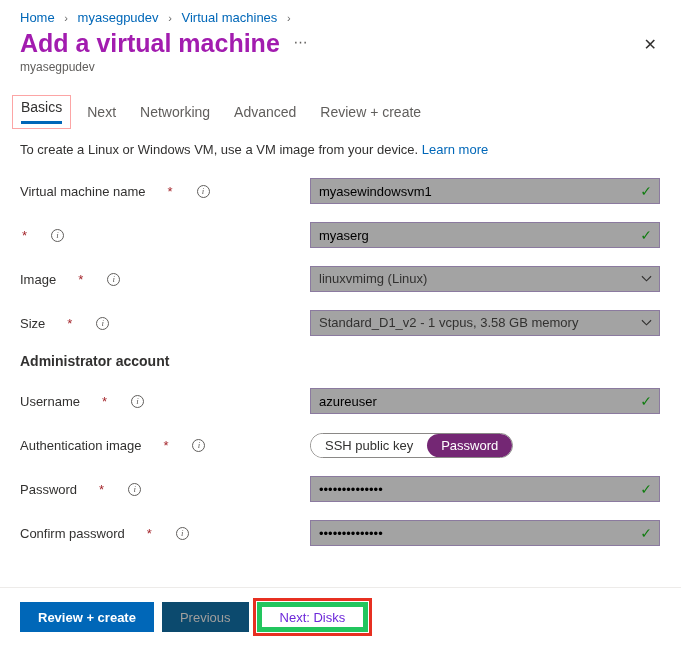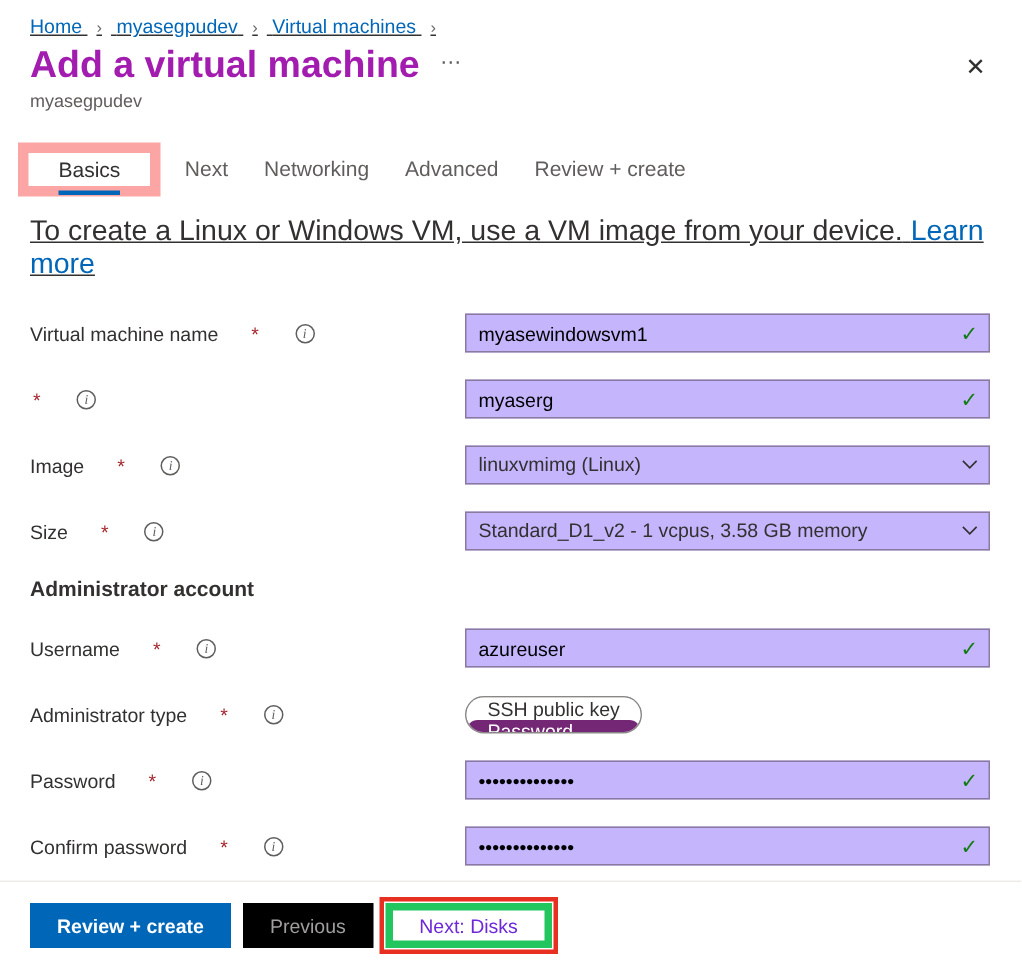--- a/index.html
+++ b/index.html
@@ -1,57 +1,57 @@
 <!DOCTYPE html>
 <html><head>
   <meta charset="utf-8">
   <style>
     * { box-sizing: border-box; margin: 0; padding: 0; font-family: "Segoe UI", Arial, sans-serif; }
     body { width: 681px; height: 646px; background: #fff; color: #323130; font-size: 13px; position: relative; }
     
-    .breadcrumb { padding: 10px 20px 0; font-size: 13px; text-decoration: underline; }
+    .breadcrumb { padding: 10px 20px 0; font-size: 13px; }
     .breadcrumb a { color: #0067b8; text-decoration: none; cursor: pointer; }
     .breadcrumb .chev { color: #666; margin: 0 6px; font-size: 11px; }
     
     .header { padding: 4px 20px 0; position: relative; }
     .title { font-size: 25px; font-weight: 600; color: #a21caf; display: inline-block; }
     .ellipsis { margin-left: 10px; color: #605e5c; font-size: 14px; vertical-align: super; }
     .subtitle { color: #605e5c; font-size: 12px; margin-top: 2px; }
     .close-btn { position: absolute; right: 24px; top: 10px; font-size: 16px; color: #323130; cursor: pointer; }
     
     .tabs { display: flex; gap: 24px; padding: 0 20px; margin-top: 24px; border-bottom: none; }
     .tab { padding: 6px 0; color: #605e5c; cursor: pointer; font-size: 14px; }
     .tab.active { color: #323130; border-bottom: 3px solid #0067b8; font-weight: 400; }
-    .red-box-tab { border: 7px solid #fca5a5; padding: 3px 20px; margin: -3px -8px; }
+    .red-box-tab { border: 1px solid #fca5a5; padding: 3px 8px; margin: -3px -8px; }
     
-    .desc { padding: 16px 20px 20px; color: #323130; font-size: 19px; text-decoration: underline; }
+    .desc { padding: 16px 20px 20px; color: #323130; font-size: 13px; }
     .desc a { color: #0067b8; text-decoration: none; cursor: pointer; }
     
     .form { padding: 0 20px; }
     .row { display: flex; align-items: center; margin-bottom: 16px; min-height: 28px; }
     .label { width: 290px; font-size: 13px; color: #323130; display: flex; align-items: center; gap: 20px; }
     .req { color: #a4262c; margin-left: 2px; }
     .info-icon { display: inline-flex; width: 13px; height: 13px; border: 1px solid #605e5c; border-radius: 50%; align-items: center; justify-content: center; font-size: 9px; color: #605e5c; margin-left: 4px; font-style: italic; font-family: Georgia, serif; }
     
     .field { flex: 1; position: relative; max-width: 350px; }
-    .input { width: 100%; height: 26px; border: 1px solid #8b7a9f; padding: 0 28px 0 8px; font-size: 13px; outline: none; background: #c4b5fd; }
+    .input { width: 100%; height: 26px; border: 1px solid #8b7a9f; padding: 0 28px 0 8px; font-size: 13px; outline: none; background: #a3a3a3; }
     .input.select { cursor: pointer; }
     .chevron-down { position: absolute; right: 8px; top: 50%; transform: translateY(-50%); pointer-events: none; }
     .checkmark { position: absolute; right: 8px; top: 50%; transform: translateY(-50%); color: #107c10; font-size: 14px; pointer-events: none; }
     
     .section-head { font-weight: 600; font-size: 14px; margin: 8px 0 18px; }
     
-    .pill-group { display: inline-flex; border: 1px solid #8a8886; border-radius: 14px; overflow: hidden; height: 25px; align-items: stretch; flex-direction: column; }
+    .pill-group { display: inline-flex; border: 1px solid #8a8886; border-radius: 14px; overflow: hidden; height: 25px; align-items: stretch; }
     .pill { padding: 0 14px; font-size: 13px; display: flex; align-items: center; cursor: pointer; background: #fff; color: #323130; }
     .pill.active { background: #742774; color: #fff; border-radius: 13px; }
     
     .footer { position: absolute; bottom: 0; left: 0; right: 0; border-top: 1px solid #edebe9; padding: 14px 20px; display: flex; gap: 8px; background: #fff; }
     .btn { height: 30px; padding: 0 18px; font-size: 13px; border: none; cursor: pointer; font-weight: 600; display: inline-flex; align-items: center; }
     .btn-primary { background: #0067b8; color: #fff; }
-    .btn-disabled { background: #000000; color: #a19f9d; cursor: default; font-weight: 400; }
+    .btn-disabled { background: #0c4a6e; color: #a19f9d; cursor: default; font-weight: 400; }
     .btn-secondary { background: #fff; color: #6d28d9; border: 5px solid #22c55e; font-weight: 400; }
     .red-box-btn { outline: 3px solid #e73021; outline-offset: 1px; }
     
     svg.chev-d { width: 11px; height: 11px; }
   </style>
 </head>
 <body>
 
 <div class="breadcrumb">
   <a>Home</a>
@@ -144,21 +144,21 @@
       <span class="info-icon">i</span>
     </div>
     <div class="field">
       <input class="input" value="azureuser" style="">
       <span class="checkmark">✓</span>
     </div>
   </div>
 
   <div class="row">
     <div class="label">
-      <span>Administrator type</span>
+      <span>Authentication image</span>
         <span class="req">*</span>
       <span class="info-icon">i</span>
     </div>
     <div class="field">
       <div class="pill-group">
         <div class="pill">SSH public key</div>
         <div class="pill active">Password</div>
       </div>
     </div>
   </div>

